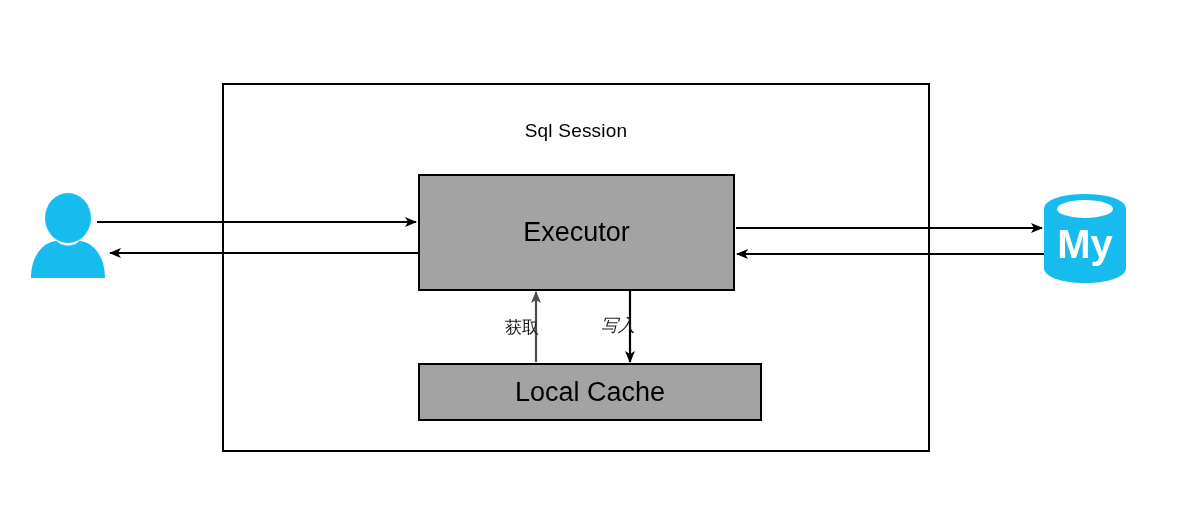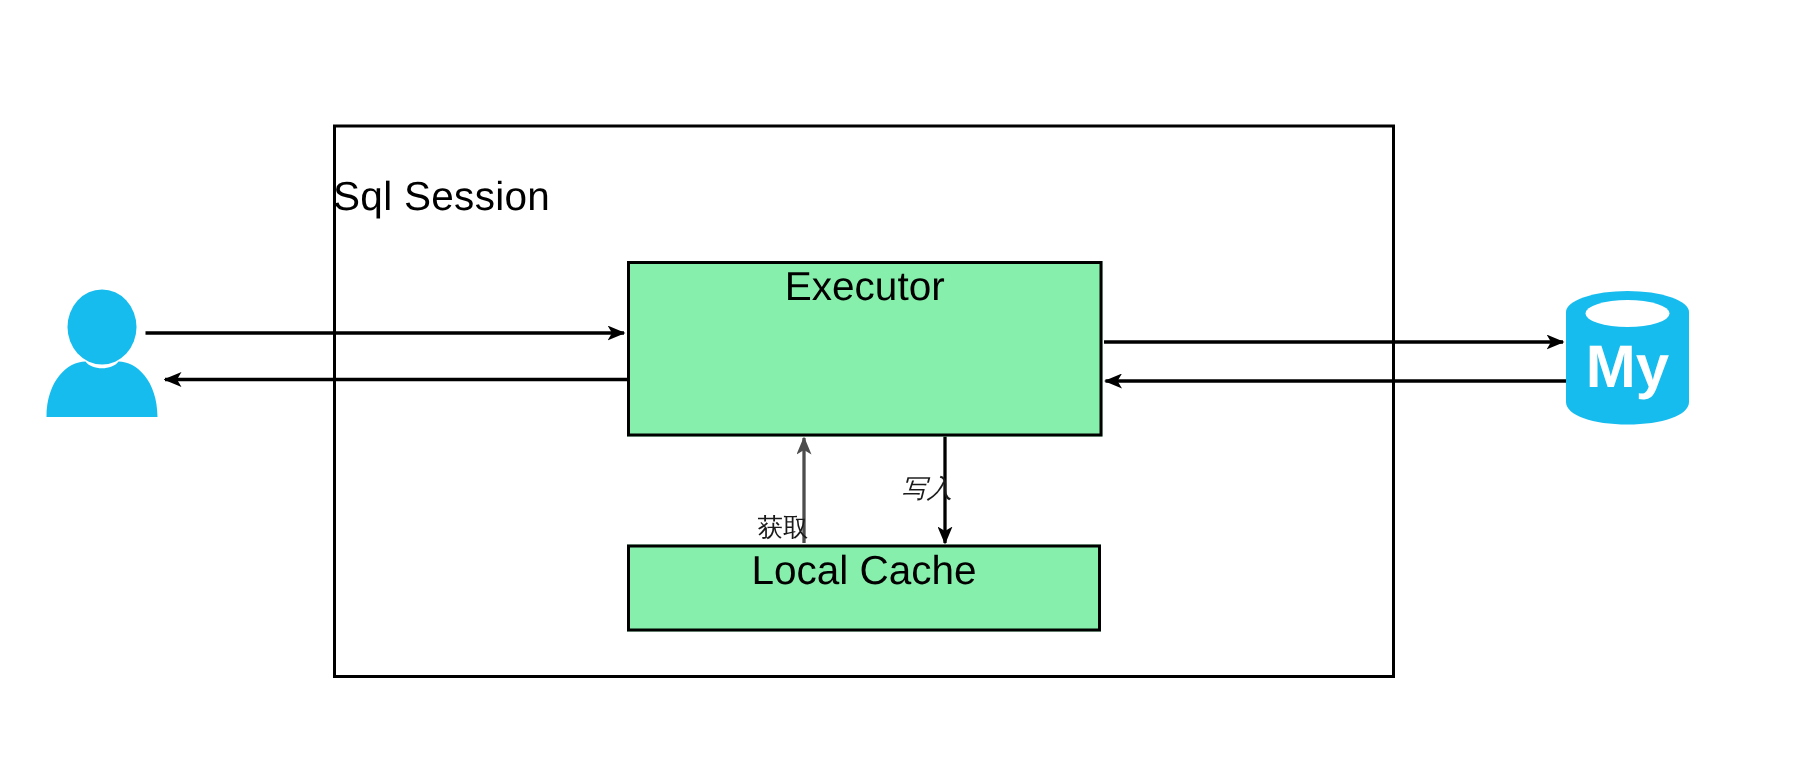--- a/index.html
+++ b/index.html
@@ -26,69 +26,69 @@
     width: 708px;
     height: 369px;
     border: 2px solid #000000;
     background: #ffffff;
     box-sizing: border-box;
   }
   #session-title {
     left: 222px;
     top: 114px;
     width: 708px;
-    text-align: left;
-    font-size: 27px;
+    text-align: center;
+    font-size: 19px;
     color: #000000;
     line-height: 34px;
     letter-spacing: 0.2px;
   }
 
   
   .proc-box {
     border: 2px solid #000000;
-    background: #86efac;
+    background: #a3a3a3;
     box-sizing: border-box;
     display: flex;
-    align-items: flex-start;
+    align-items: center;
     justify-content: center;
     color: #000000;
   }
   #executor-box {
     left: 418px;
     top: 174px;
     width: 317px;
     height: 117px;
     font-size: 27px;
   }
   #local-cache-box {
     left: 418px;
     top: 363px;
-    width: 316px;
+    width: 344px;
     height: 58px;
     font-size: 27px;
   }
 
   
   #arrows {
     left: 0;
     top: 0;
     width: 1200px;
     height: 516px;
     pointer-events: none;
   }
 
   
   .edge-label {
     font-size: 17px;
     color: #1a1a1a;
     white-space: nowrap;
     line-height: 20px;
   }
-  #label-fetch { left: 505px; top: 318px; margin-top: 24px; }
+  #label-fetch { left: 505px; top: 318px; }
   #label-write { left: 601px; top: 316px; font-style: italic; }
 
   
   #user-icon {
     left: 28px;
     top: 192px;
     width: 80px;
     height: 86px;
   }
   

